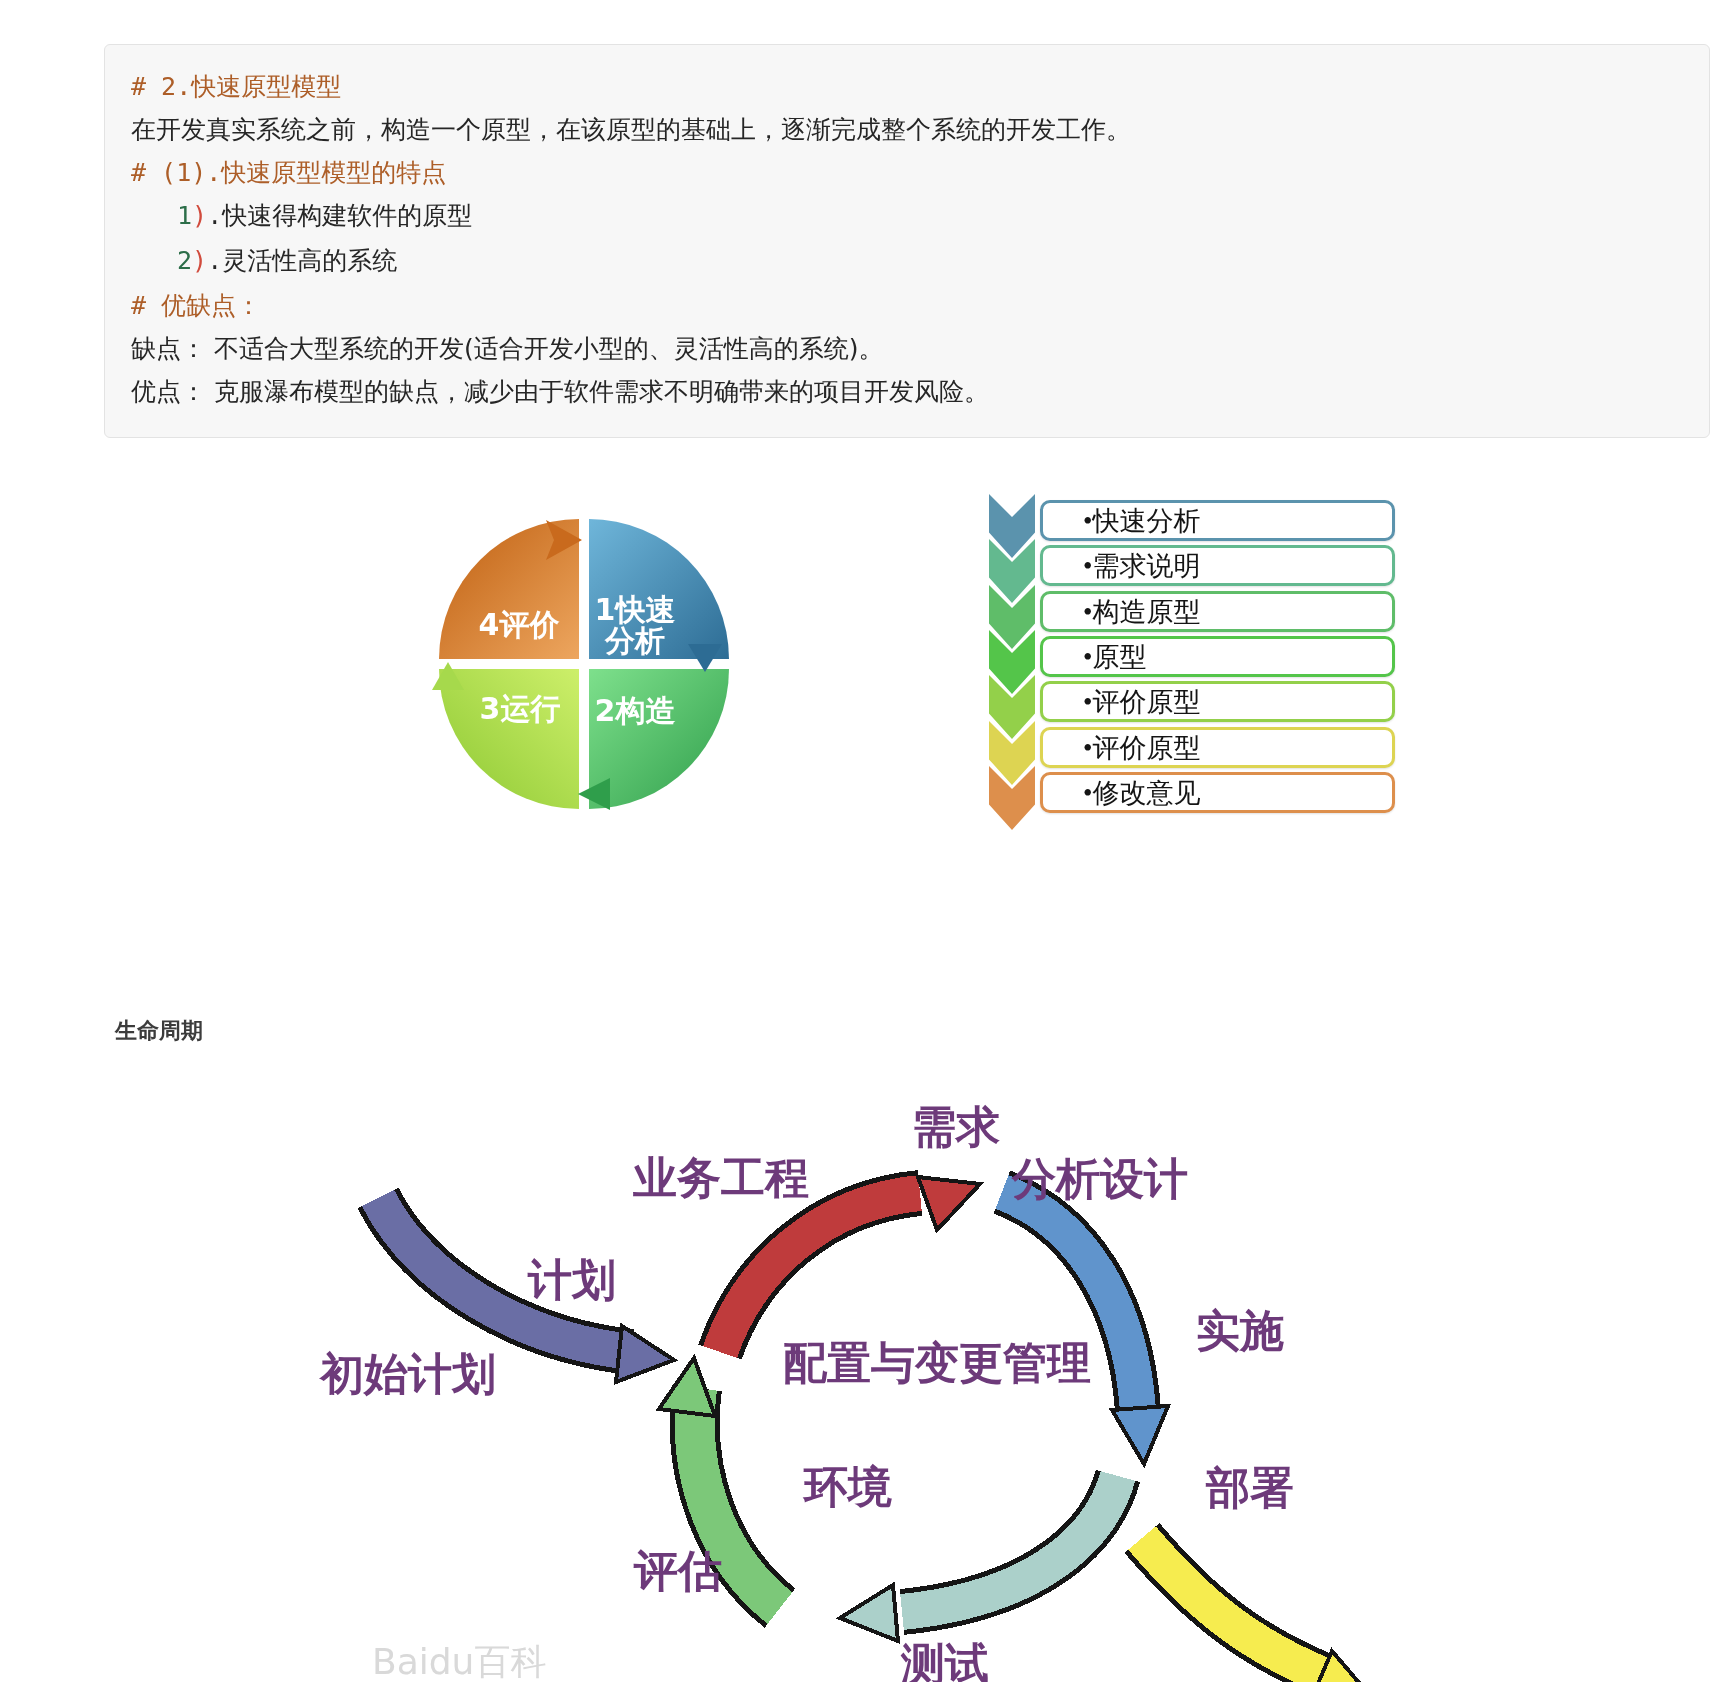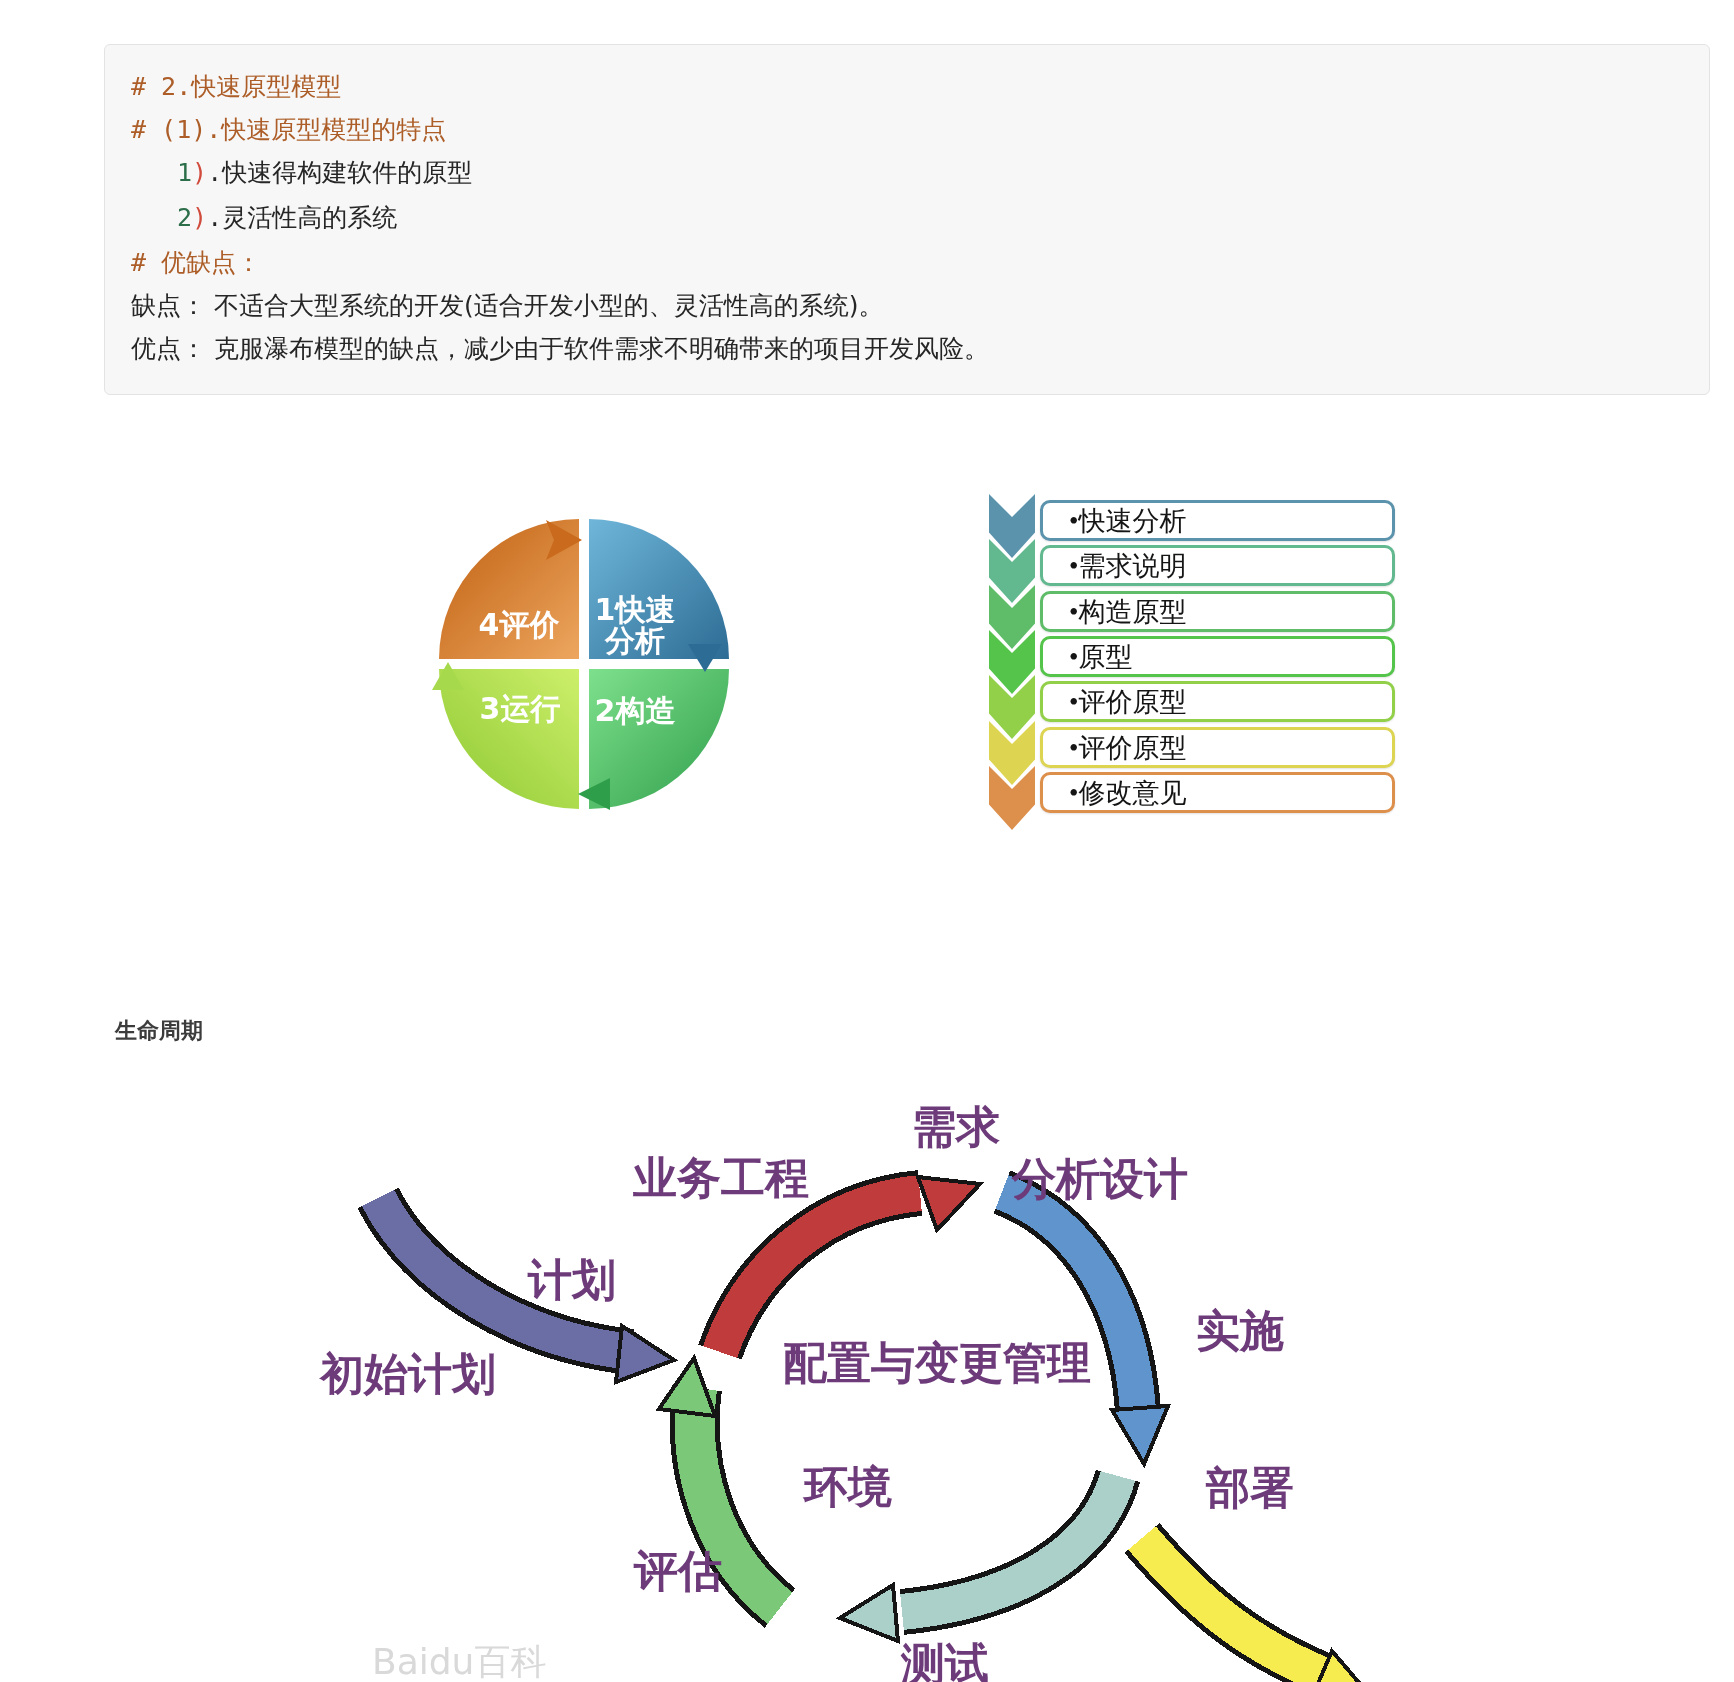--- a/index.html
+++ b/index.html
@@ -43,21 +43,21 @@
   .chevron-widget{position:absolute;left:985px;top:450px;width:412px;height:372px;}
   .chev{
     position:absolute;left:4px;width:46px;height:64px;
     clip-path:polygon(0 0,50% 36%,100% 0,100% 60%,50% 100%,0 60%);
   }
   .crow{
     position:absolute;left:55px;width:355px;height:41px;
     box-sizing:border-box;background:#ffffff;
     border:3px solid #000;border-radius:10px;
     display:flex;align-items:center;
-    padding-left:26px;
+    padding-left:40px;
     font-family:"Liberation Serif","DejaVu Serif",serif;
     font-size:27px;color:#151515;
     box-shadow:0 1px 2px rgba(0,0,0,.12);
   }
   .c0{background:#5b93ad;} .b0{border-color:#5b93ad;}
   .c1{background:#63b98f;} .b1{border-color:#63b98f;}
   .c2{background:#5fbd69;} .b2{border-color:#5fbd69;}
   .c3{background:#54c54a;} .b3{border-color:#54c54a;}
   .c4{background:#93d04a;} .b4{border-color:#93d04a;}
   .c5{background:#ddd452;} .b5{border-color:#ddd452;}
@@ -77,20 +77,21 @@
   .lc-outline{stroke:#151515;stroke-width:46;fill:none;}
   .lc-body{stroke-width:36;fill:none;}
   .lc-head{stroke:#151515;stroke-width:4;}
   .wm{fill:#d9d9d9;font-size:36px;font-family:"DejaVu Sans",sans-serif;text-anchor:start;}
 </style>
 </head>
 <body>
 
 <div class="note-box">
   <p class="nb-h"># 2.快速原型模型</p>
+  <p>在开发真实系统之前，构造一个原型，在该原型的基础上，逐渐完成整个系统的开发工作。</p>
   <p class="nb-h"># (1).快速原型模型的特点</p>
   <p class="nb-item"><span class="nb-num">1</span><span class="nb-paren">)</span><span class="rest">.快速得构建软件的原型</span></p>
   <p class="nb-item"><span class="nb-num">2</span><span class="nb-paren">)</span><span class="rest">.灵活性高的系统</span></p>
   <p class="nb-h"># 优缺点：</p>
   <p>缺点： 不适合大型系统的开发(适合开发小型的、灵活性高的系统)。</p>
   <p>优点： 克服瀑布模型的缺点，减少由于软件需求不明确带来的项目开发风险。</p>
 </div>
 
 <svg class="pie-svg" width="312" height="304" viewBox="-10 -2 312 304">
   <defs>

